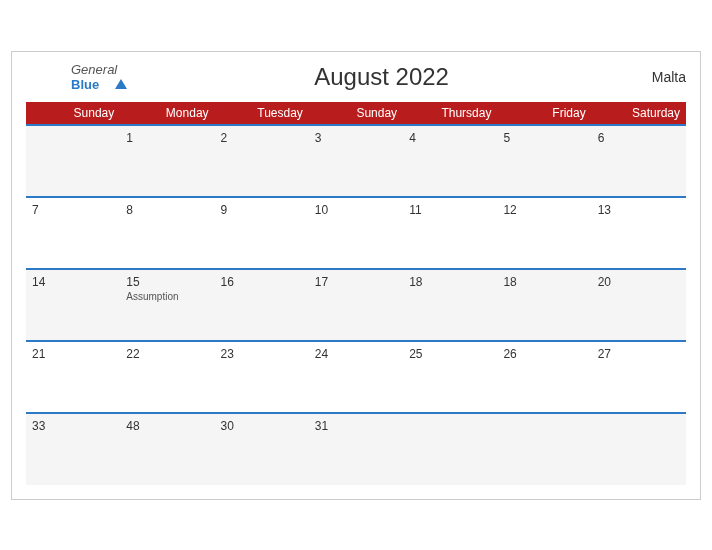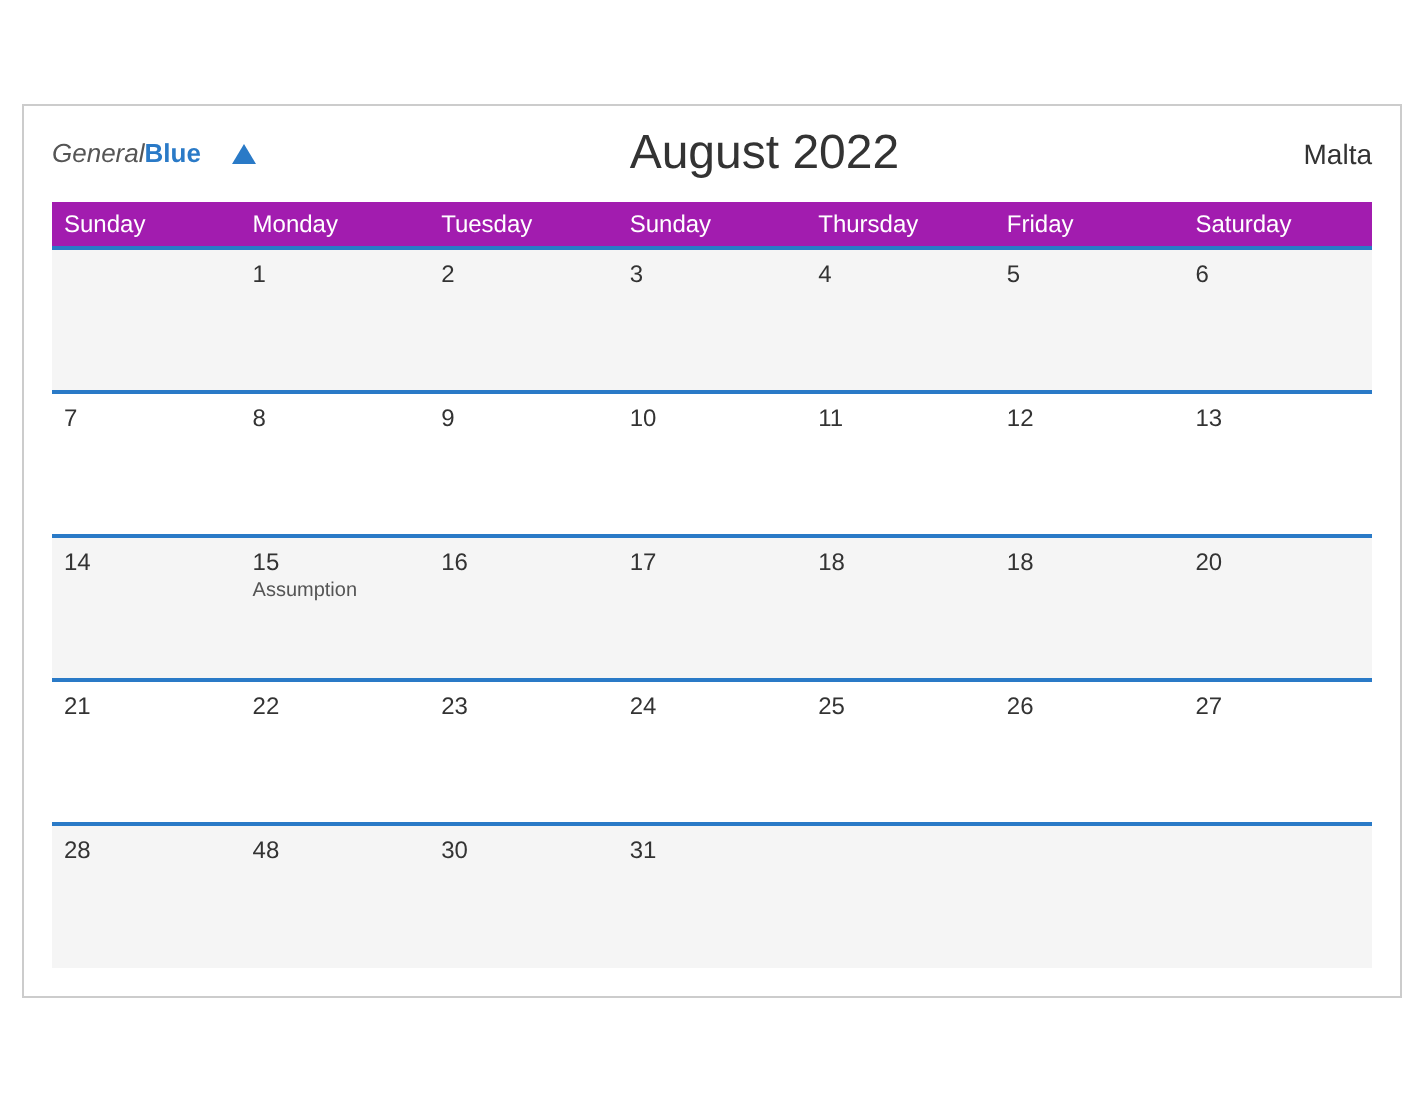--- a/index.html
+++ b/index.html
@@ -20,21 +20,23 @@
     }
     .calendar-header {
       display: flex;
       align-items: center;
       justify-content: space-between;
       margin-bottom: 10px;
       position: relative;
     }
     .logo-area {
       display: flex;
+      flex-direction: column;
       align-items: flex-start;
+      margin-left: 45px;
     }
     .logo-general {
       font-size: 13px;
       color: #555;
       font-style: italic;
     }
     .logo-blue {
       font-size: 13px;
       color: #2a7ac7;
       font-weight: bold;
@@ -65,25 +67,25 @@
       font-size: 14px;
       color: #333;
       min-width: 50px;
       text-align: right;
     }
     .calendar-grid {
       width: 100%;
       border-collapse: collapse;
     }
     .calendar-grid th {
-      background-color: #a21caf;
+      background-color: #b91c1c;
       color: #fff;
       font-size: 12px;
       font-weight: normal;
-      text-align: left;
+      text-align: right;
       padding: 4px 6px;
       border: none;
     }
     .calendar-grid td {
       width: calc(100% / 7);
       height: 72px;
       vertical-align: top;
       padding: 5px 6px;
       font-size: 12px;
       color: #333;
@@ -228,21 +230,21 @@
           </td>
           <td>
             <span class="day-number">26</span>
           </td>
           <td>
             <span class="day-number">27</span>
           </td>
         </tr>
         <tr class="week-row">
           <td>
-            <span class="day-number">28</span>
+            <span class="day-number">33</span>
           </td>
           <td>
             <span class="day-number">48</span>
           </td>
           <td>
             <span class="day-number">30</span>
           </td>
           <td>
             <span class="day-number">31</span>
           </td>

